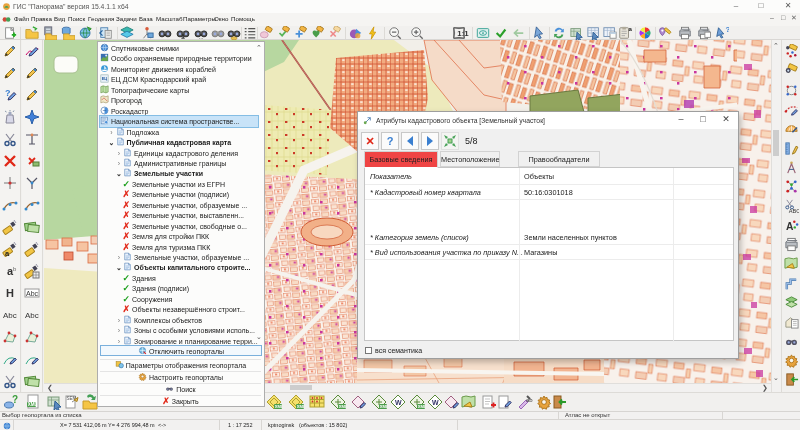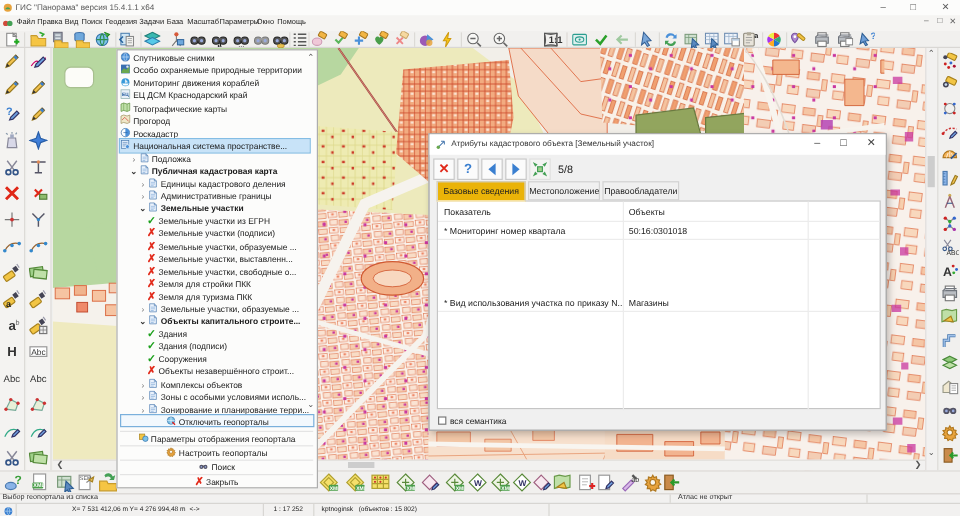--- a/index.html
+++ b/index.html
@@ -37,25 +37,25 @@
 .arrv{color:#333;}
 .chk{color:#1ca01c;font-weight:bold;font-size:9px;}
 .xx{color:#e22a1a;font-weight:bold;font-size:9px;}
 .tbtn{position:absolute;left:2px;width:161px;height:11px;line-height:11px;text-align:center;border-top:1px solid #e4e4e4;font-size:7px;}
 
 #dlg{left:357px;top:111px;width:382px;height:248px;background:#f0f0f0;border:1px solid #9e9e9e;box-shadow:2px 3px 6px rgba(0,0,0,0.25);z-index:40;}
 #dlgtitle{position:absolute;left:0;top:0;width:380px;height:17px;background:#ffffff;font-size:6.8px;color:#333;line-height:17px;}
 .dwbtn{position:absolute;top:0;width:22px;height:16px;text-align:center;color:#444;font-size:9px;line-height:15px;}
 .dtb{position:absolute;top:20px;width:18px;height:18px;border:1px solid #c8c8c8;background:#fbfbfb;text-align:center;line-height:16px;font-size:11px;font-weight:bold;}
 .tab{position:absolute;top:39px;height:16px;font-size:7.3px;color:#222;text-align:center;line-height:16px;background:#f0f0f0;border:1px solid #d2d2d2;}
-.tabact{background:#eab308;border-bottom:1px solid #fff;height:17px;z-index:2;}
+.tabact{background:#ef4444;border-bottom:1px solid #fff;height:17px;z-index:2;}
 #dtable{position:absolute;left:6px;top:55px;width:370px;height:284px;background:#fff;border:1px solid #c5c5c5;font-size:7.3px;color:#222;}
 #dtable{height:174px;}
 .drow{position:absolute;left:0;width:368px;height:15px;line-height:15px;border-bottom:1px solid #ececec;}
-.dc1{position:absolute;left:5px;top:0;}
+.dc1{position:absolute;left:5px;top:0;font-style:italic;}
 .dc2{position:absolute;left:159px;top:0;}
 .dvline{position:absolute;top:0;width:1px;background:#ececec;}
 #dchk{position:absolute;left:7px;top:235px;font-size:7px;color:#222;}
 #dchk b{display:inline-block;width:7px;height:7px;border:1px solid #777;background:#fff;vertical-align:-1px;margin-right:3px;}
 
 #bottombar{left:0;top:392px;width:800px;height:19px;background:#f1f0ee;border-top:1px solid #dddbd7;z-index:10;}
 .bbi{position:absolute;top:1px;width:16px;height:16px;}
 #statline{left:0;top:411px;width:800px;height:8px;background:#f2f1f0;border-top:1px solid #d7d5d2;font-size:6px;color:#333;z-index:50;}
 #statusbar{left:0;top:419px;width:800px;height:11px;background:#f2f1f0;border-top:1px solid #d7d5d2;font-size:5.5px;color:#222;z-index:50;}
 #statusbar span{position:absolute;top:2px;}
@@ -812,29 +812,33 @@
       <div class="dtb" style="left:63px"><svg width="16" height="16" viewBox="0 0 16 16">
           <path d="M5 3l6 5-6 5z" fill="#3a7fd0"></path>
         </svg></div>
       <div class="dtb" style="left:83px;border-color:#e0e0e0;background:#f4f4f2"><svg width="16" height="16" viewBox="0 0 16 16">
           <path d="M2 2l4 2-2 2zM14 2l-2 4-2-2zM2 14l2-4 2 2zM14 14l-4-2 2-2z" fill="#44a055"></path>
           <rect x="6" y="6" width="4" height="4" fill="#9fd08a" stroke="#44a055"></rect>
         </svg></div>
       <div class="abs" style="left:107px;top:24px;font-size:9px;color:#222">5/8</div>
       <div class="tab tabact" style="left:6px;width:74px">Базовые сведения</div>
       <div class="tab" style="left:82px;width:60px">Местоположение</div>
-      <div class="tab" style="left:144px;width:64px">Правообладатели</div>
+      <div class="tab" style="left:160px;width:82px">Правообладатели</div>
       <div id="dtable">
         <div class="drow" style="top:0px;height:17px;line-height:17px;">
           <span class="dc1">Показатель</span>
           <span class="dc2">Объекты</span>
         </div>
         <div class="drow" style="top:17px;">
-          <span class="dc1">* Мониторинг номер квартала</span>
+          <span class="dc1">* Кадастровый номер квартала</span>
           <span class="dc2">50:16:0301018</span>
+        </div>
+        <div class="drow" style="top:62px;">
+          <span class="dc1">* Категория земель (список)</span>
+          <span class="dc2">Земли населенных пунктов</span>
         </div>
         <div class="drow" style="top:77px;">
           <span class="dc1">* Вид использования участка по приказу N...</span>
           <span class="dc2">Магазины</span>
         </div>
         <div class="dvline" style="left:154px;height:174px"></div>
         <div class="dvline" style="left:308px;height:174px"></div>
       </div>
       <div id="dchk"><b></b>вся семантика</div>
     </div>

